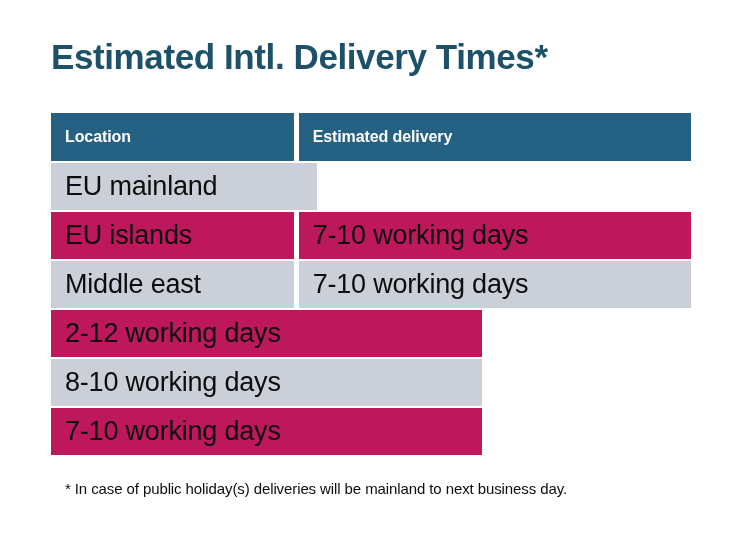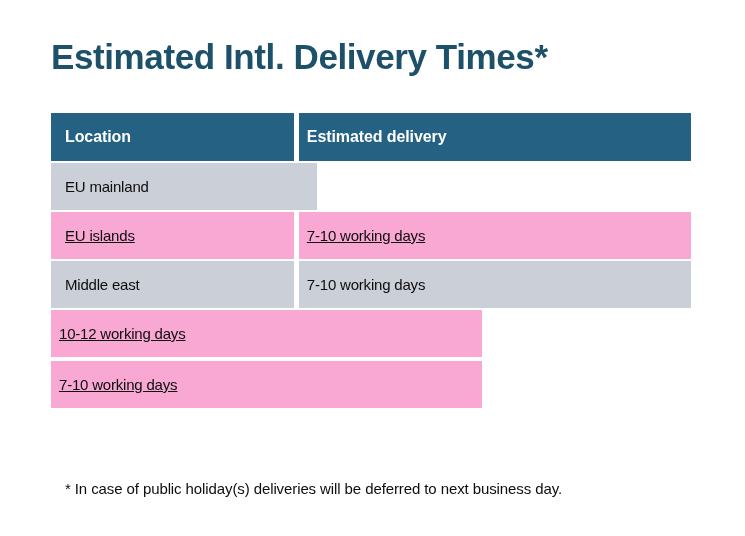--- a/index.html
+++ b/index.html
@@ -47,42 +47,42 @@
   }
 
   .cell-location {
     width: 266px;
     margin-right: 5px;
     padding-left: 14px;
   }
 
   .cell-delivery {
     width: 431px;
-    padding-left: 8px;
+    padding-left: 14px;
   }
 
   .header-row .cell {
     background: #246182;
     height: 48px;
     color: #ffffff;
     font-size: 16px;
     font-weight: 700;
     letter-spacing: -0.1px;
   }
 
   .body-row .cell {
     height: 47px;
     color: #0d0d0d;
-    font-size: 15px;
+    font-size: 27px;
     font-weight: 400;
     letter-spacing: -0.2px;
   }
 
   .body-row.row-dark .cell { background: #cbcfd7; }
-  .body-row.row-light .cell { background: #f9a8d4; text-decoration: underline; }
+  .body-row.row-light .cell { background: #be185d; }
 
   #table-footnote {
     position: absolute;
     left: 65px;
     top: 480px;
     font-size: 15px;
     color: #0d0d0d;
     letter-spacing: -0.1px;
     white-space: nowrap;
   }
@@ -107,25 +107,26 @@
     <div class="cell cell-location">EU islands</div>
     <div class="cell cell-delivery">7-10 working days</div>
   </div>
 
   <div class="table-row body-row row-dark">
     <div class="cell cell-location">Middle east</div>
     <div class="cell cell-delivery">7-10 working days</div>
   </div>
 
   <div class="table-row body-row row-light">
-    <div class="cell cell-delivery">10-12 working days</div>
+    <div class="cell cell-delivery">2-12 working days</div>
   </div>
 
   <div class="table-row body-row row-dark">
+    <div class="cell cell-delivery">8-10 working days</div>
   </div>
 
   <div class="table-row body-row row-light">
     <div class="cell cell-delivery">7-10 working days</div>
   </div>
 
 </div>
 
-<div id="table-footnote">* In case of public holiday(s) deliveries will be deferred to next business day.</div>
+<div id="table-footnote">* In case of public holiday(s) deliveries will be mainland to next business day.</div>
 
 </body></html>

